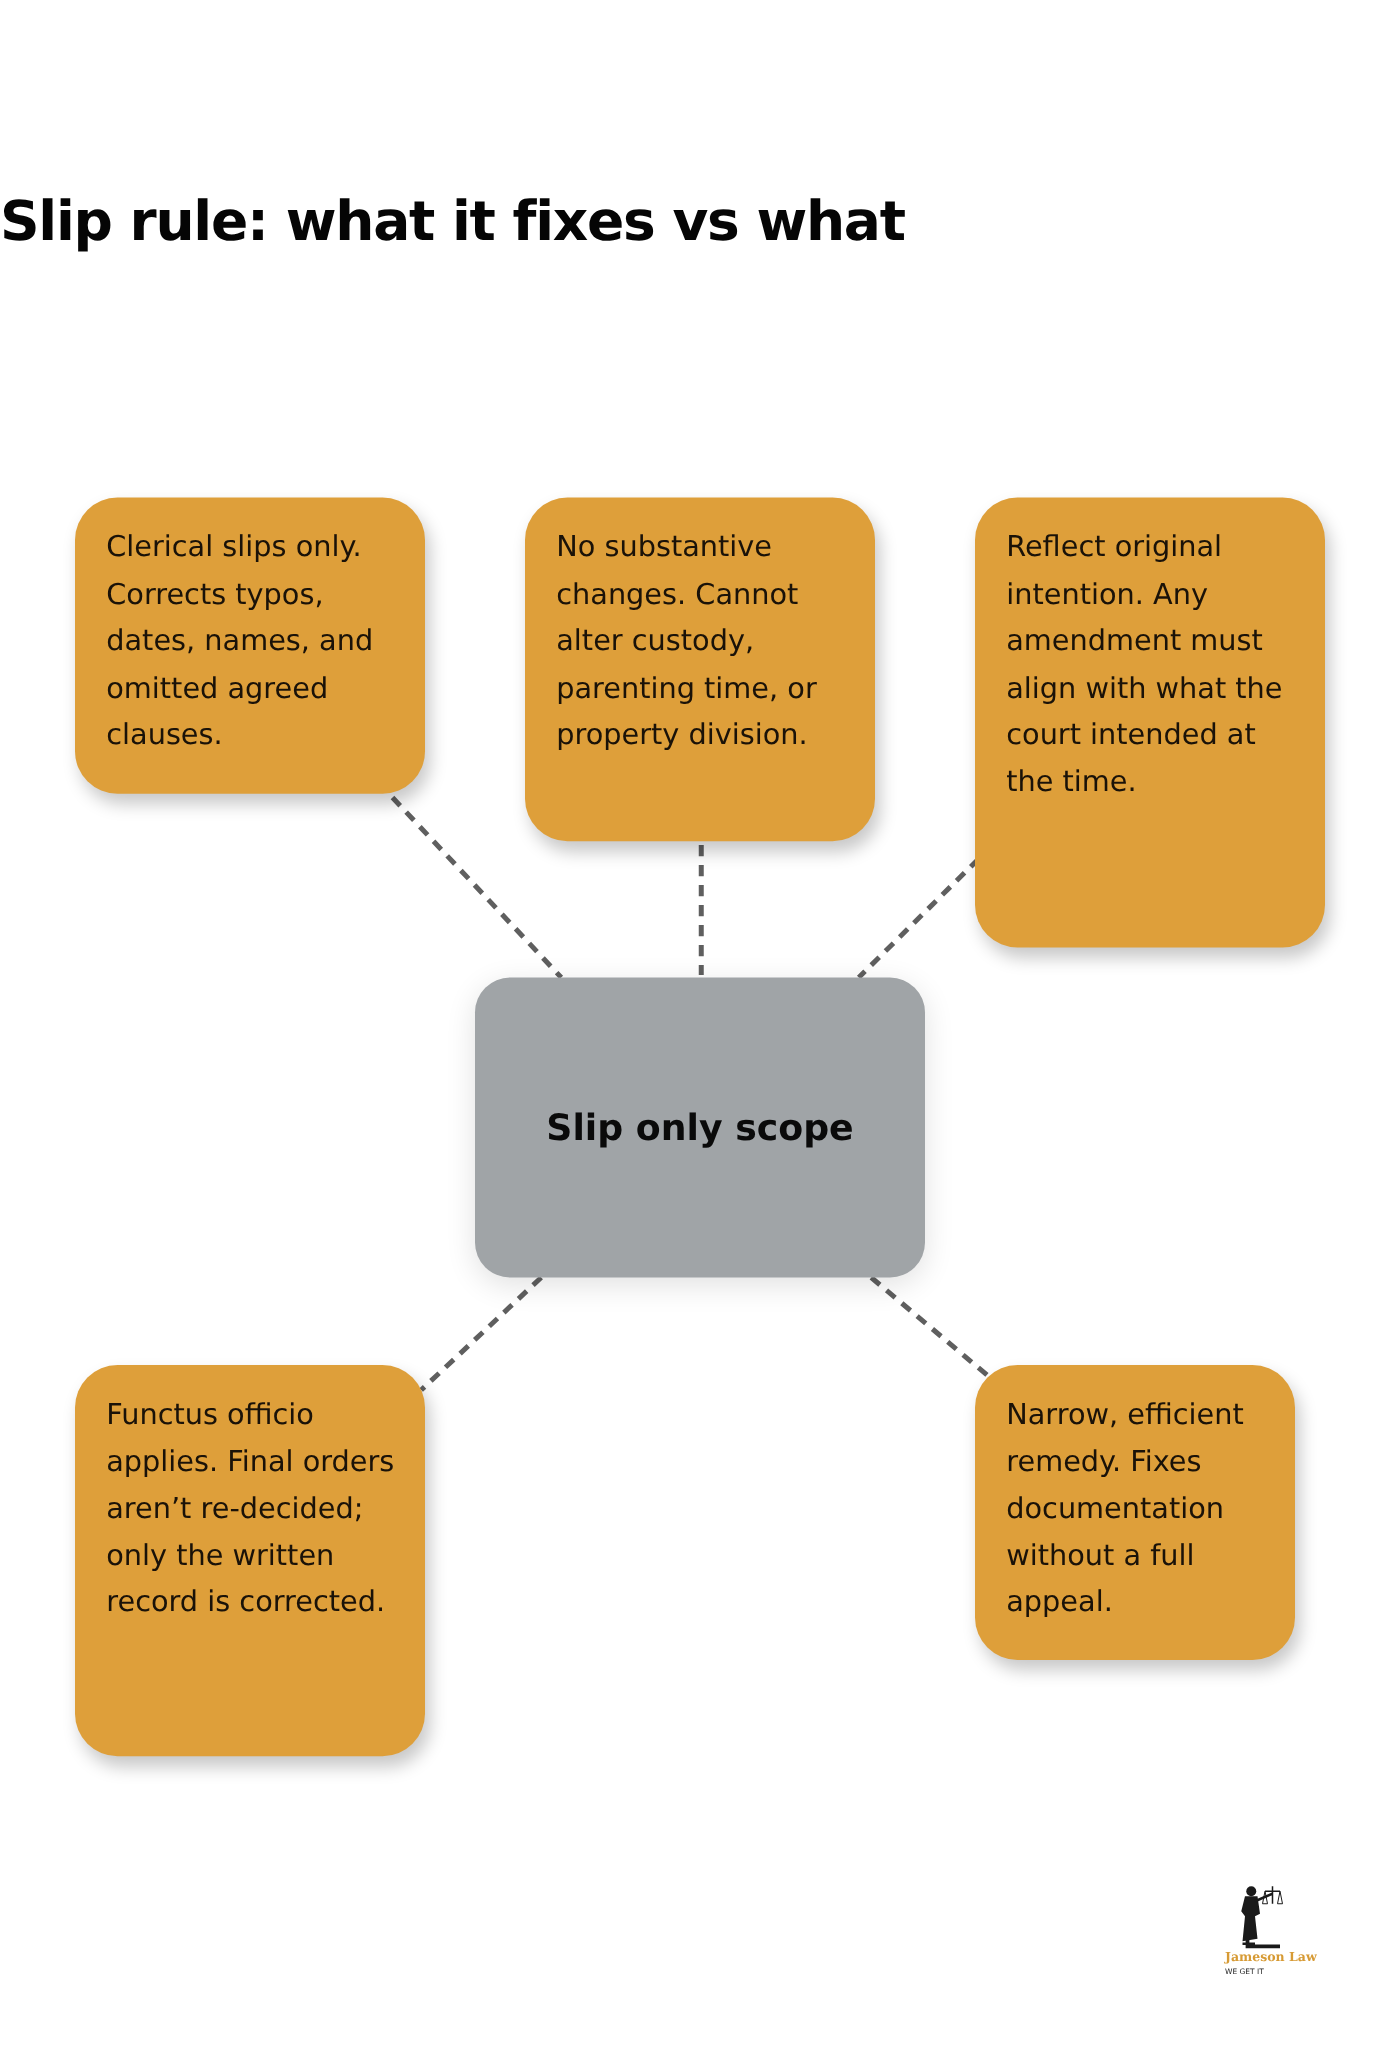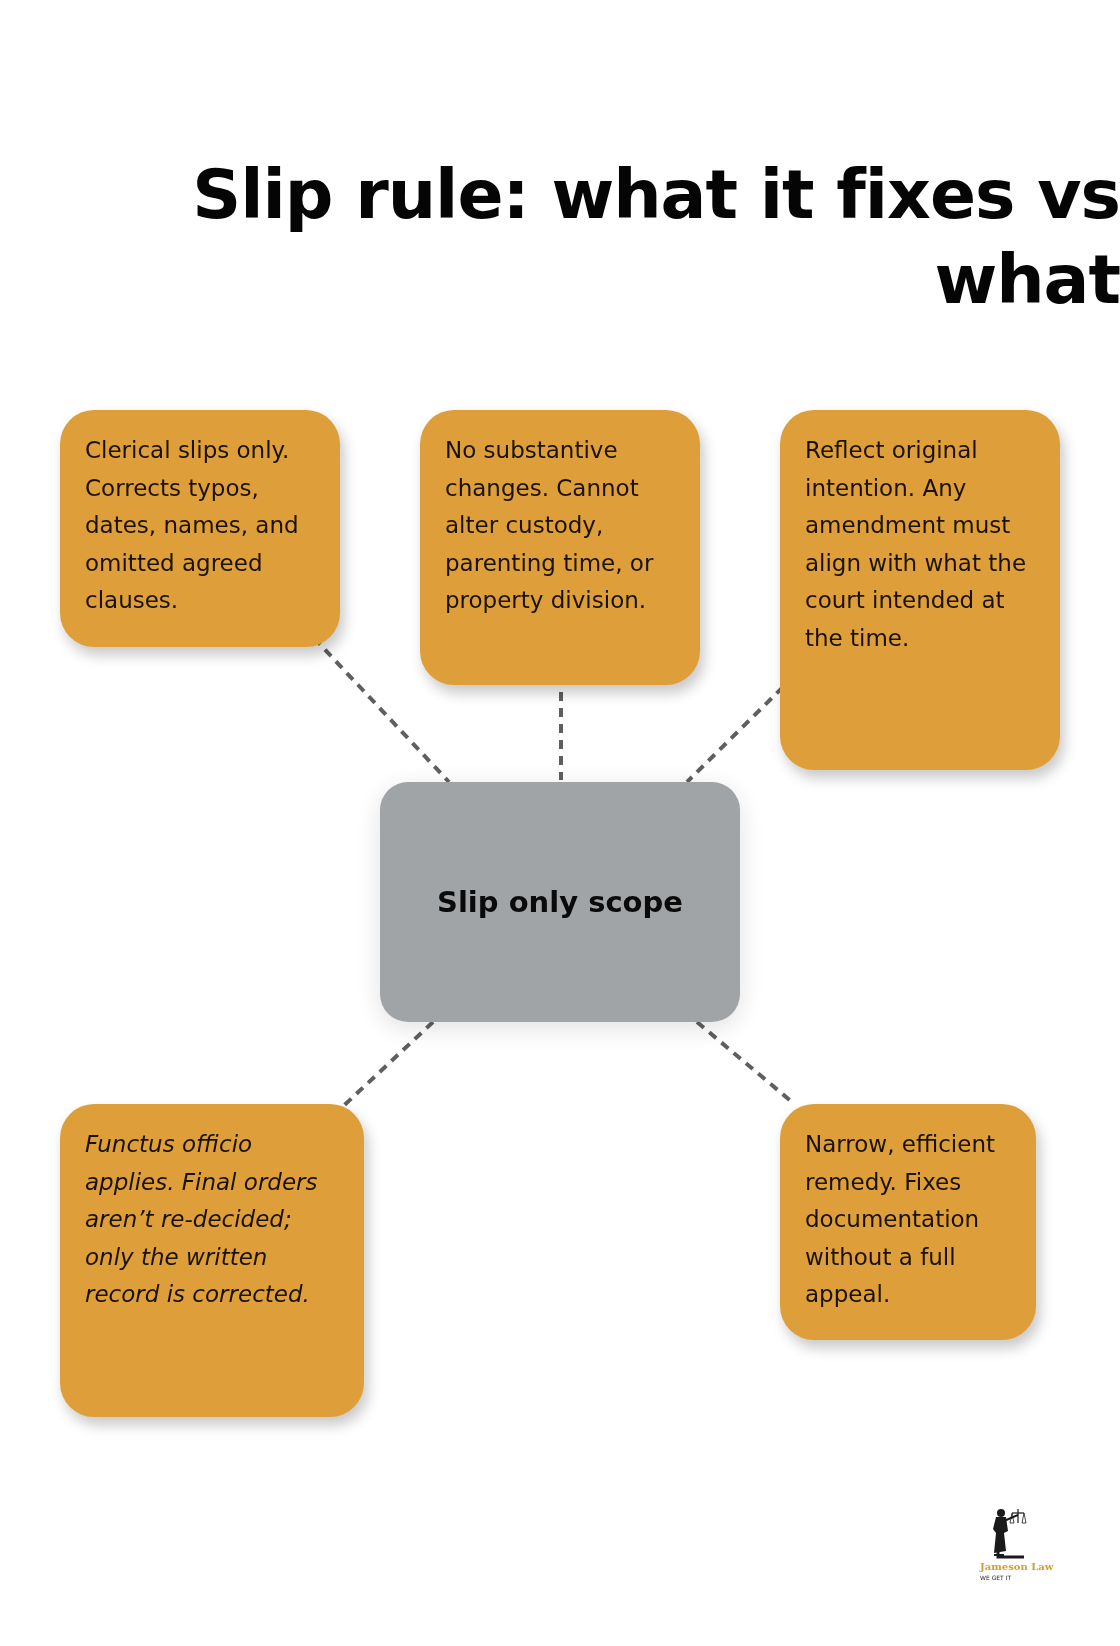--- a/index.html
+++ b/index.html
@@ -1,27 +1,27 @@
 <!DOCTYPE html>
 <html><head>
 <meta charset="utf-8">
 <style>
   html, body { margin: 0; padding: 0; background: #ffffff; }
   body { width: 1120px; height: 1646px; position: relative; overflow: hidden;
          font-family: "DejaVu Sans", sans-serif; color: #111; }
-  .title { position: absolute; left: 0; top: 106px; width: 1120px; text-align: right;
-           font-family: "DejaVu Sans", sans-serif; font-weight: bold; font-size: 68px;
+  .title { position: absolute; left: 0; top: 106px; width: 1120px; text-align: left;
+           font-family: "DejaVu Sans", sans-serif; font-weight: bold; font-size: 44px;
            line-height: 85px; color: #050505; letter-spacing: -1px; }
   .title span { display: block; }
   svg.connectors { position: absolute; left: 0; top: 0; }
   .node { position: absolute; box-sizing: border-box; border-radius: 34px;
           box-shadow: 4px 8px 14px rgba(0,0,0,0.22); }
   .node.leaf { background: #DE9F3A; padding: 22px 18px 0 25px;
                font-family: "DejaVu Sans", sans-serif; font-size: 23px; line-height: 37.5px;
-               color: #1a1208; margin-top: 12px; }
+               color: #1a1208; }
   .node.center { background: #A0A4A7; display: flex; align-items: center; justify-content: center;
                  font-weight: bold; font-size: 29px; color: #0a0a0a; border-radius: 28px;
                  box-shadow: 0 6px 24px rgba(0,0,0,0.12); }
   .logo { position: absolute; left: 968px; top: 1503px; width: 100px; height: 85px; text-align: right; }
   .logo .brand { position: absolute; left: 12px; top: 58px; font-family: "DejaVu Serif", serif;
                  font-weight: bold; font-size: 10px; color: #D79B35; white-space: nowrap; }
   .logo .tagline { position: absolute; left: 12px; top: 71px; font-family: "DejaVu Sans", sans-serif;
                    font-size: 6px; color: #222; white-space: nowrap; }
 </style>
 </head>
@@ -50,21 +50,21 @@
 </div>
 
 <div class="node leaf" style="left:780px; top:398px; width:280px; height:360px;">
   <span>Reflect original intention. Any amendment must align with what the court intended at the time.</span>
 </div>
 
 <div class="node center" style="left:380px; top:782px; width:360px; height:240px;">
   <span>Slip only scope</span>
 </div>
 
-<div class="node leaf" style="left:60px; top:1092px; width:304px; height:313px;font-style:italic;">
+<div class="node leaf" style="left:60px; top:1092px; width:280px; height:313px;">
   <span>Functus officio applies. Final orders aren’t re-decided; only the written record is corrected.</span>
 </div>
 
 <div class="node leaf" style="left:780px; top:1092px; width:256px; height:236px;">
   <span>Narrow, efficient remedy. Fixes documentation without a full appeal.</span>
 </div>
 
 <div class="logo">
   <svg width="100" height="58" viewBox="0 0 100 58">
     <g fill="#1a1a1a" stroke="#1a1a1a">

